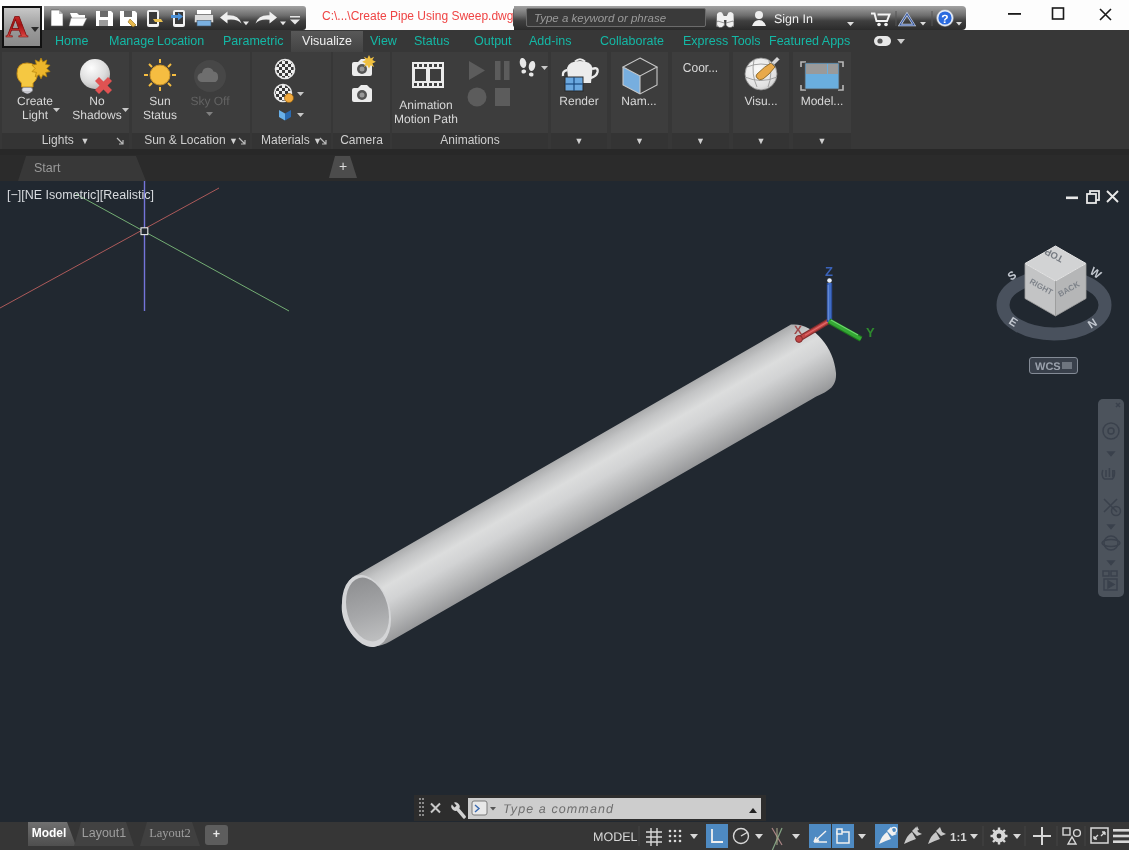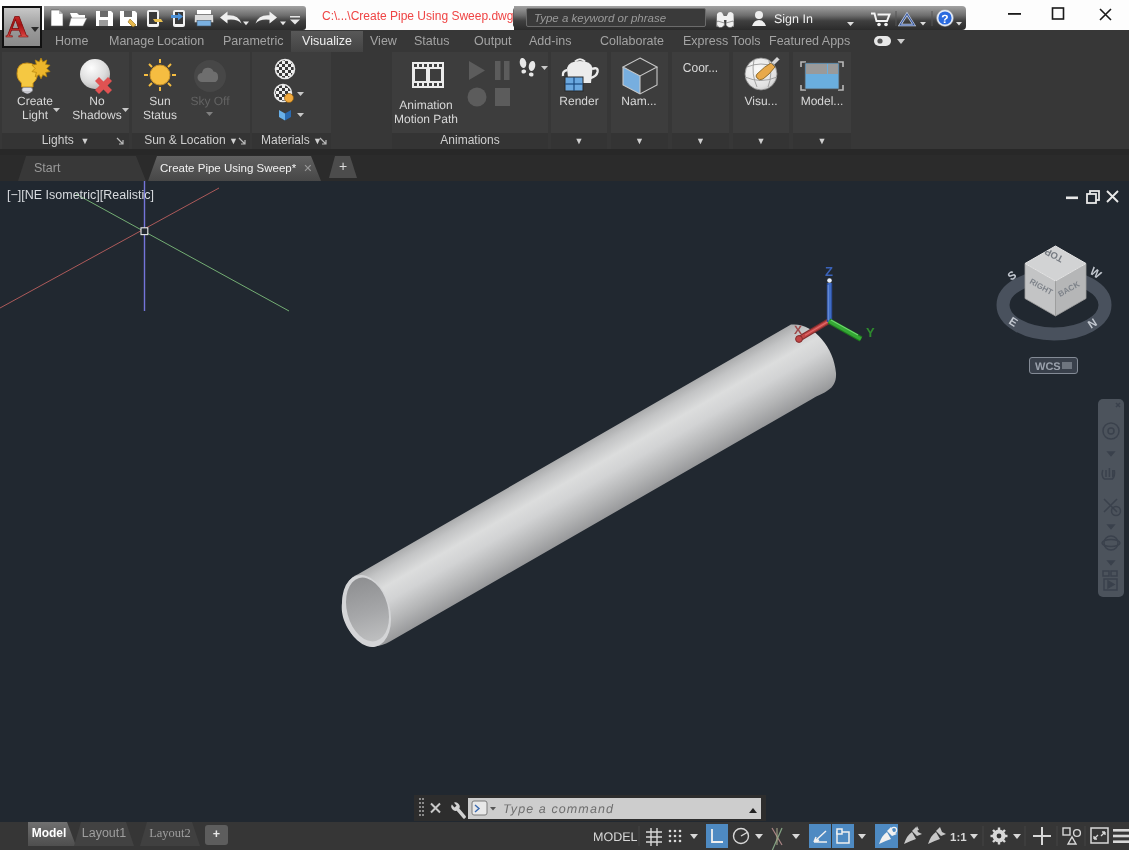--- a/index.html
+++ b/index.html
@@ -16,21 +16,21 @@
   background:linear-gradient(180deg,#a2a2a2,#6c6c6c 40%,#3f3f3f 62%,#2b2b2b); border-radius:0 3px 3px 0; }
 #fname { position:absolute; left:322px; top:9px; width:200px; font-size:12px; color:#ef4444; white-space:nowrap; }
 #infostrip { position:absolute; left:514px; top:6px; width:452px; height:24px;
   background:linear-gradient(180deg,#a2a2a2,#6c6c6c 40%,#3f3f3f 62%,#2b2b2b); border-radius:0 4px 4px 0; }
 #searchbox { position:absolute; left:12px; top:2px; width:180px; height:19px; background:#3a3a3a;
   border:1px solid #6b6b6b; border-radius:2px; color:#9a9a9a; font-style:italic; font-size:11.5px; padding:3px 0 12px 7px; }
 .winbtn { position:absolute; top:0; height:30px; color:#1a1a1a; }
 
 
 #menurow { position:absolute; left:0; top:30px; width:1129px; height:22px; background:#373737; }
-.mtab { position:absolute; top:30px; height:22px; line-height:22px; color:#a3a3a3; font-size:12.5px; }
+.mtab { position:absolute; top:30px; height:22px; line-height:22px; color:#14b8a6; font-size:12.5px; }
 #mtab-active { position:absolute; left:291px; top:31px; width:72px; height:21px; text-align:center; line-height:21px;
   background:linear-gradient(180deg,#585858,#434343); color:#efefef; font-size:12.5px; }
 
 
 #ribbon { position:absolute; left:0; top:52px; width:1129px; height:103px; background:#373737; }
 .panel { position:absolute; top:0; height:97px; background:#3d3d3d; }
 .pfoot { position:absolute; left:0; bottom:0; width:100%; height:16px; background:#343434;
   color:#cfcfcf; font-size:12px; text-align:center; line-height:15px; }
 #ribbonstrip { position:absolute; left:0; top:149px; width:1129px; height:6px; background:#282828; }
 .biglabel { position:absolute; color:#d8d8d8; font-size:12px; text-align:center; line-height:13.5px; }
@@ -249,20 +249,34 @@
       <path d="M33 61.5 l6 -3.5 0 7 -6 3.5 z" fill="#2a6ab0"></path>
       <path d="M45 61 l7 0 -3.5 4 z" fill="#c8c8c8"></path>
     </svg>
     <div class="pfoot">Materials&nbsp;<span style="font-size:9px">▼</span>
       <svg width="9" height="9" style="position:absolute;right:3px;top:4px">
           <path d="M1 1 L7 7 M7 3 L7 7 L3 7" stroke="#bbb" stroke-width="1.2" fill="none"></path>
         </svg>
     </div>
   </div>
 
+  <div class="panel" style="left:333px;top:52px;width:57px;">
+    <svg width="57" height="97" viewBox="0 0 57 97">
+      <rect x="19" y="10" width="20" height="14" rx="2" fill="#ececec"></rect>
+      <path d="M25 10 l3 -3 h6 l3 3 z" fill="#ececec"></path>
+      <circle cx="29" cy="17" r="5" fill="#555"></circle>
+        <circle cx="29" cy="17" r="2.5" fill="#999"></circle>
+      <path d="M36 3 l1.7 3.4 3.4 -1.7 -1.7 3.4 3.4 1.7 -3.4 1.7 1.7 3.4 -3.4 -1.7 -1.7 3.4 -1.7 -3.4 -3.4 1.7 1.7 -3.4 -3.4 -1.7 3.4 -1.7 -1.7 -3.4 3.4 1.7 z" fill="#f0c040"></path>
+      <rect x="19" y="36" width="20" height="14" rx="2" fill="#ececec"></rect>
+      <path d="M25 36 l3 -3 h6 l3 3 z" fill="#ececec"></path>
+      <circle cx="29" cy="43" r="5" fill="#555"></circle>
+        <circle cx="29" cy="43" r="2.5" fill="#999"></circle>
+    </svg>
+    <div class="pfoot">Camera</div>
+  </div>
 
   <div class="panel" style="left:392px;top:52px;width:156px;">
     <svg width="156" height="97" viewBox="0 0 156 97">
       <rect x="20" y="10" width="32" height="26" fill="#ececec"></rect>
       <g fill="#3d3d3d">
         <rect x="22" y="12" width="3" height="3"></rect>
           <rect x="27" y="12" width="3" height="3"></rect>
           <rect x="32" y="12" width="3" height="3"></rect>
           <rect x="37" y="12" width="3" height="3"></rect>
           <rect x="42" y="12" width="3" height="3"></rect>
@@ -353,21 +367,20 @@
       <rect x="12" y="11" width="34" height="26" fill="#6aaede" stroke="#555" stroke-width="0.8"></rect>
       <rect x="13" y="12" width="21" height="10" fill="#9a9a9a"></rect>
       <rect x="35" y="12" width="10" height="10" fill="#9a9a9a"></rect>
       <text x="29" y="53" text-anchor="middle" font-size="12" fill="#d8d8d8">Model...</text>
     </svg>
     <div class="pfoot"><span style="font-size:9px">▼</span></div>
   </div>
   <div id="ribbonstrip"></div>
   <div id="filetabs"></div>
   <div class="ftab" style="left:18px;width:128px;background:#383838;clip-path:polygon(8px 0,calc(100% - 10px) 0,100% 100%,0 100%);color:#9a9a9a;font-size:12.5px;line-height:24px;padding-left:16px;">Start</div>
-  <div class="ftab" style="left:148px;width:173px;background:linear-gradient(180deg,#606060,#474747);clip-path:polygon(9px 0,calc(100% - 10px) 0,100% 100%,0 100%);color:#f2f2f2;font-size:11.5px;line-height:24px;padding-left:12px;">Create Pipe Using Sweep*<span style="color:#9a9a9a;font-size:11px;margin-left:7px;">✕</span></div>
   <div class="ftab" style="left:329px;width:28px;height:22px;background:#4c4c4c;clip-path:polygon(6px 0,calc(100% - 7px) 0,100% 100%,0 100%);color:#ddd;font-size:14px;line-height:21px;text-align:center;">+</div>
   <div id="viewport">
     <svg width="1129" height="641" viewBox="0 0 1129 641" style="position:absolute;left:0;top:0">
       <defs>
         <linearGradient id="pipebody" x1="560" y1="276.4" x2="597.4" y2="341.4" gradientUnits="userSpaceOnUse">
           <stop offset="0" stop-color="#aaabac"></stop>
           <stop offset="0.13" stop-color="#c3c4c5"></stop>
           <stop offset="0.33" stop-color="#dcdddd"></stop>
           <stop offset="0.52" stop-color="#d2d3d4"></stop>
           <stop offset="0.78" stop-color="#b4b5b6"></stop>

